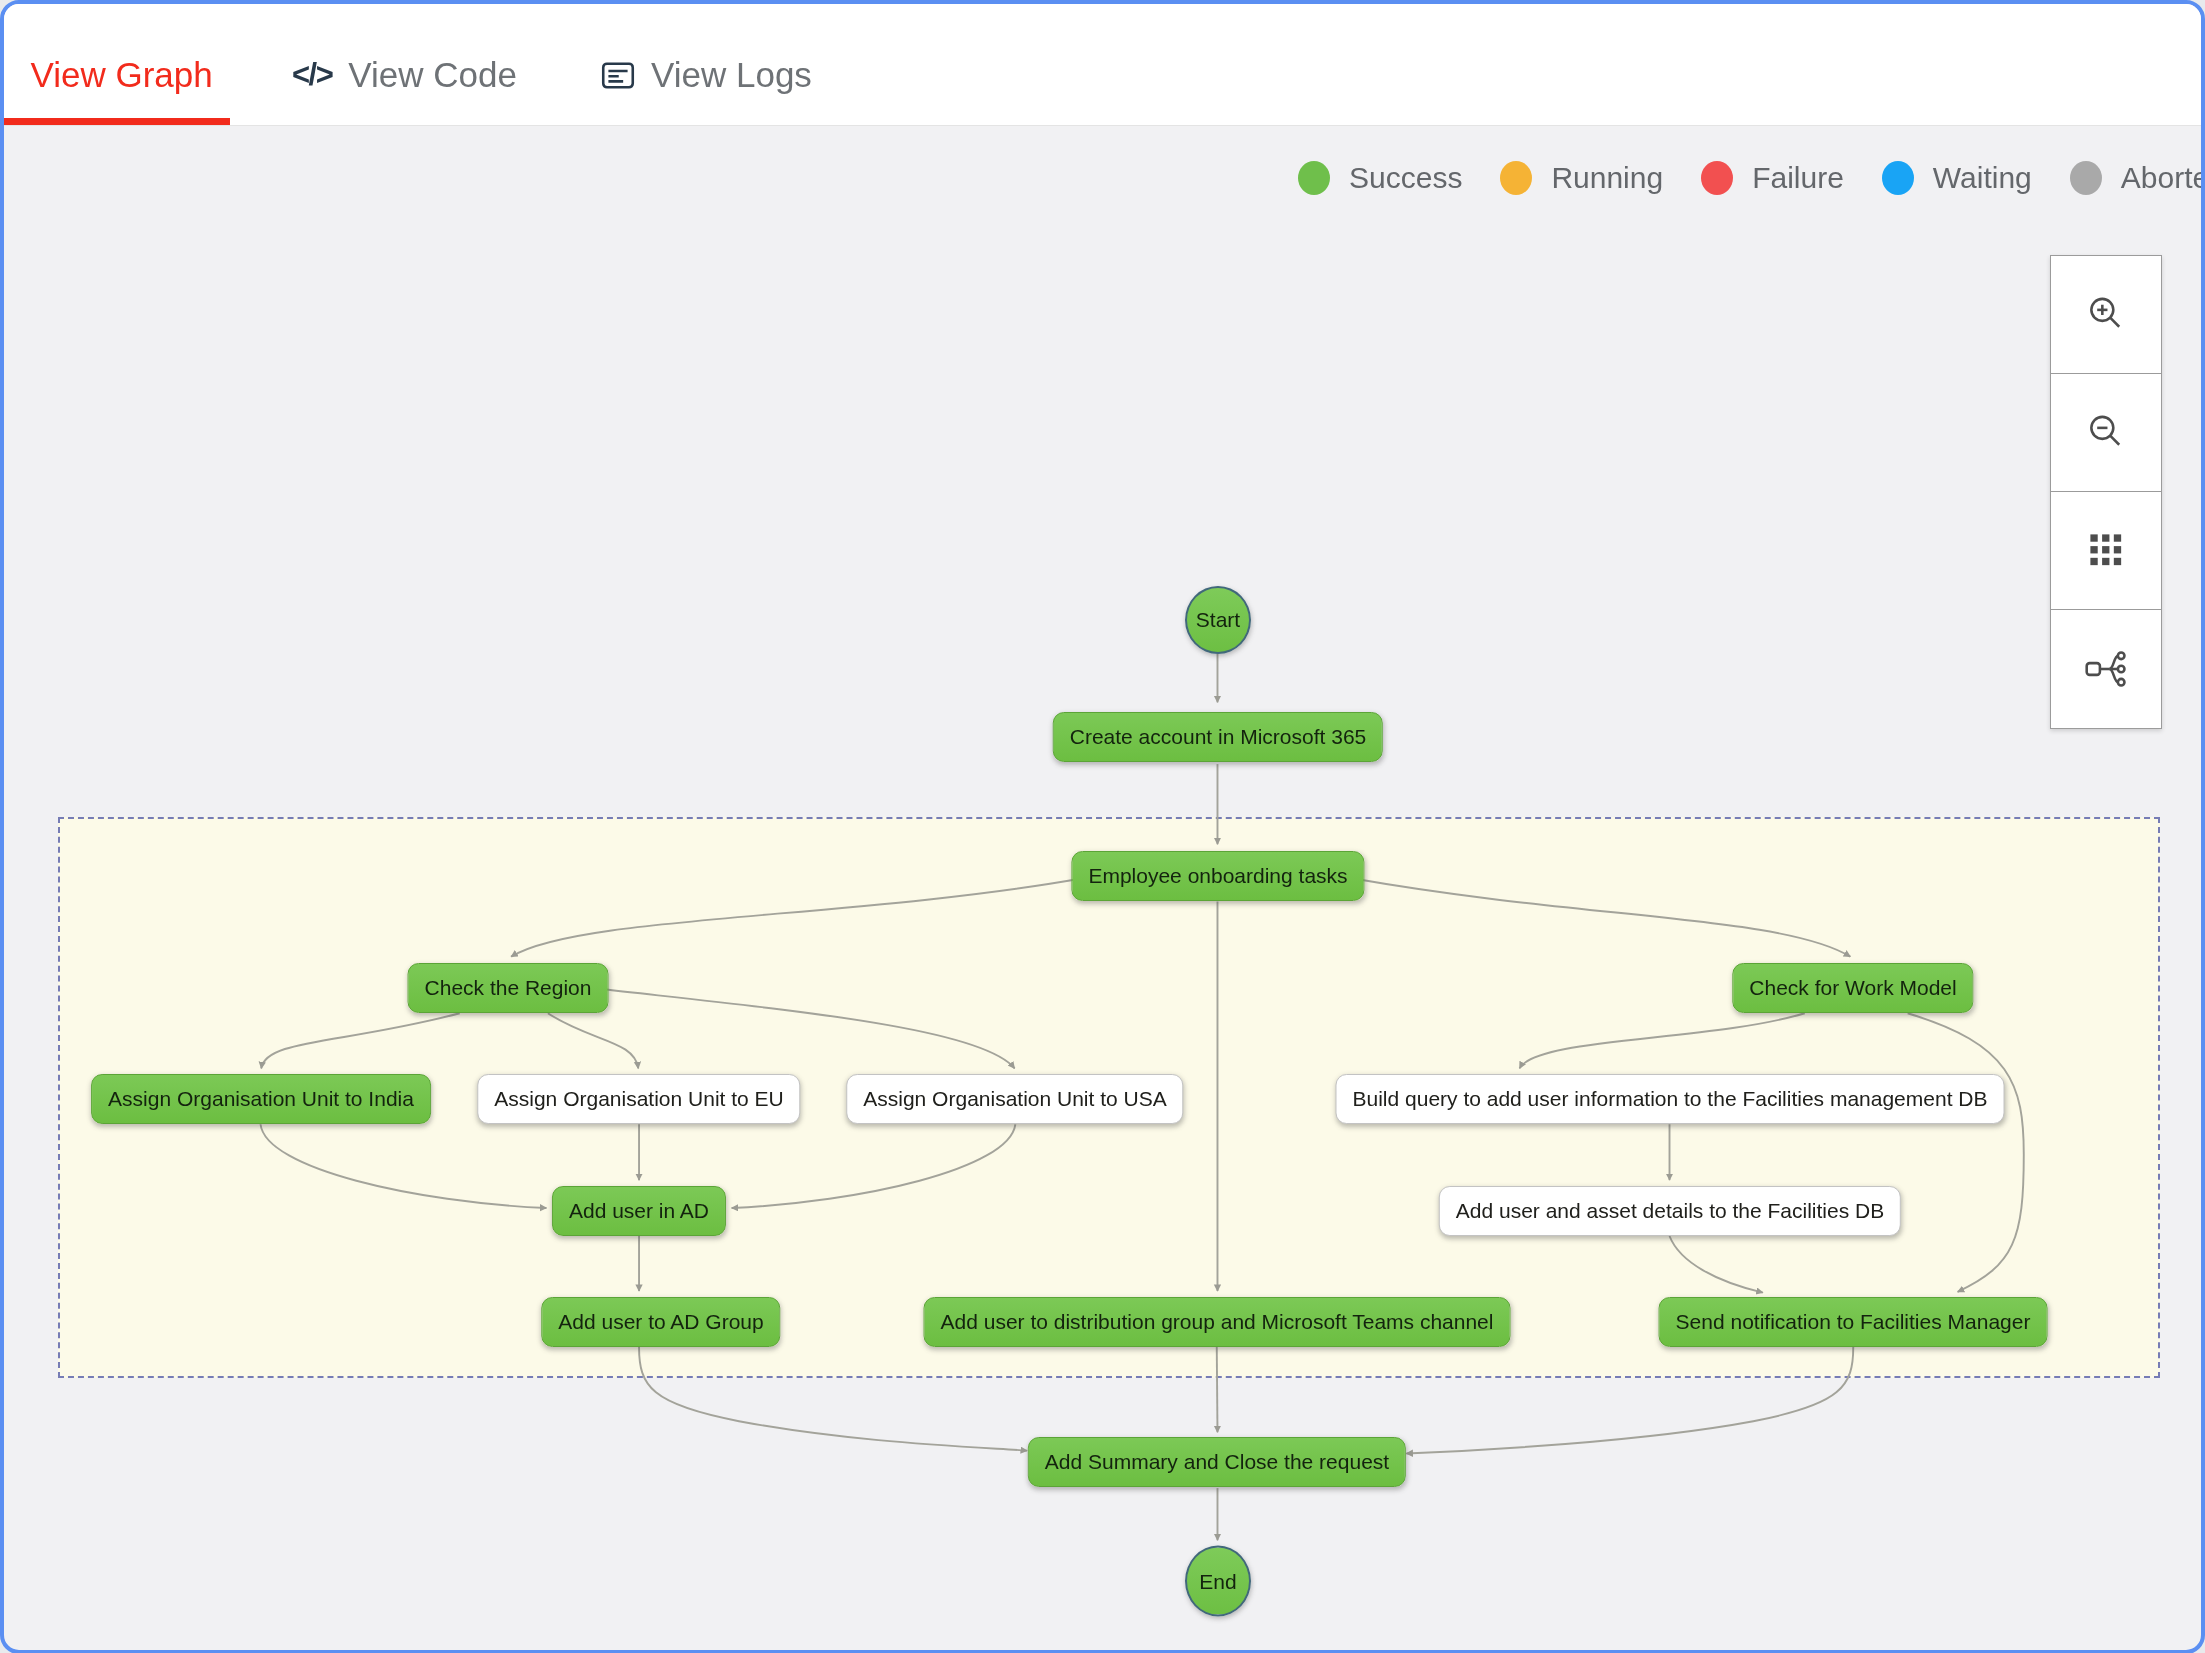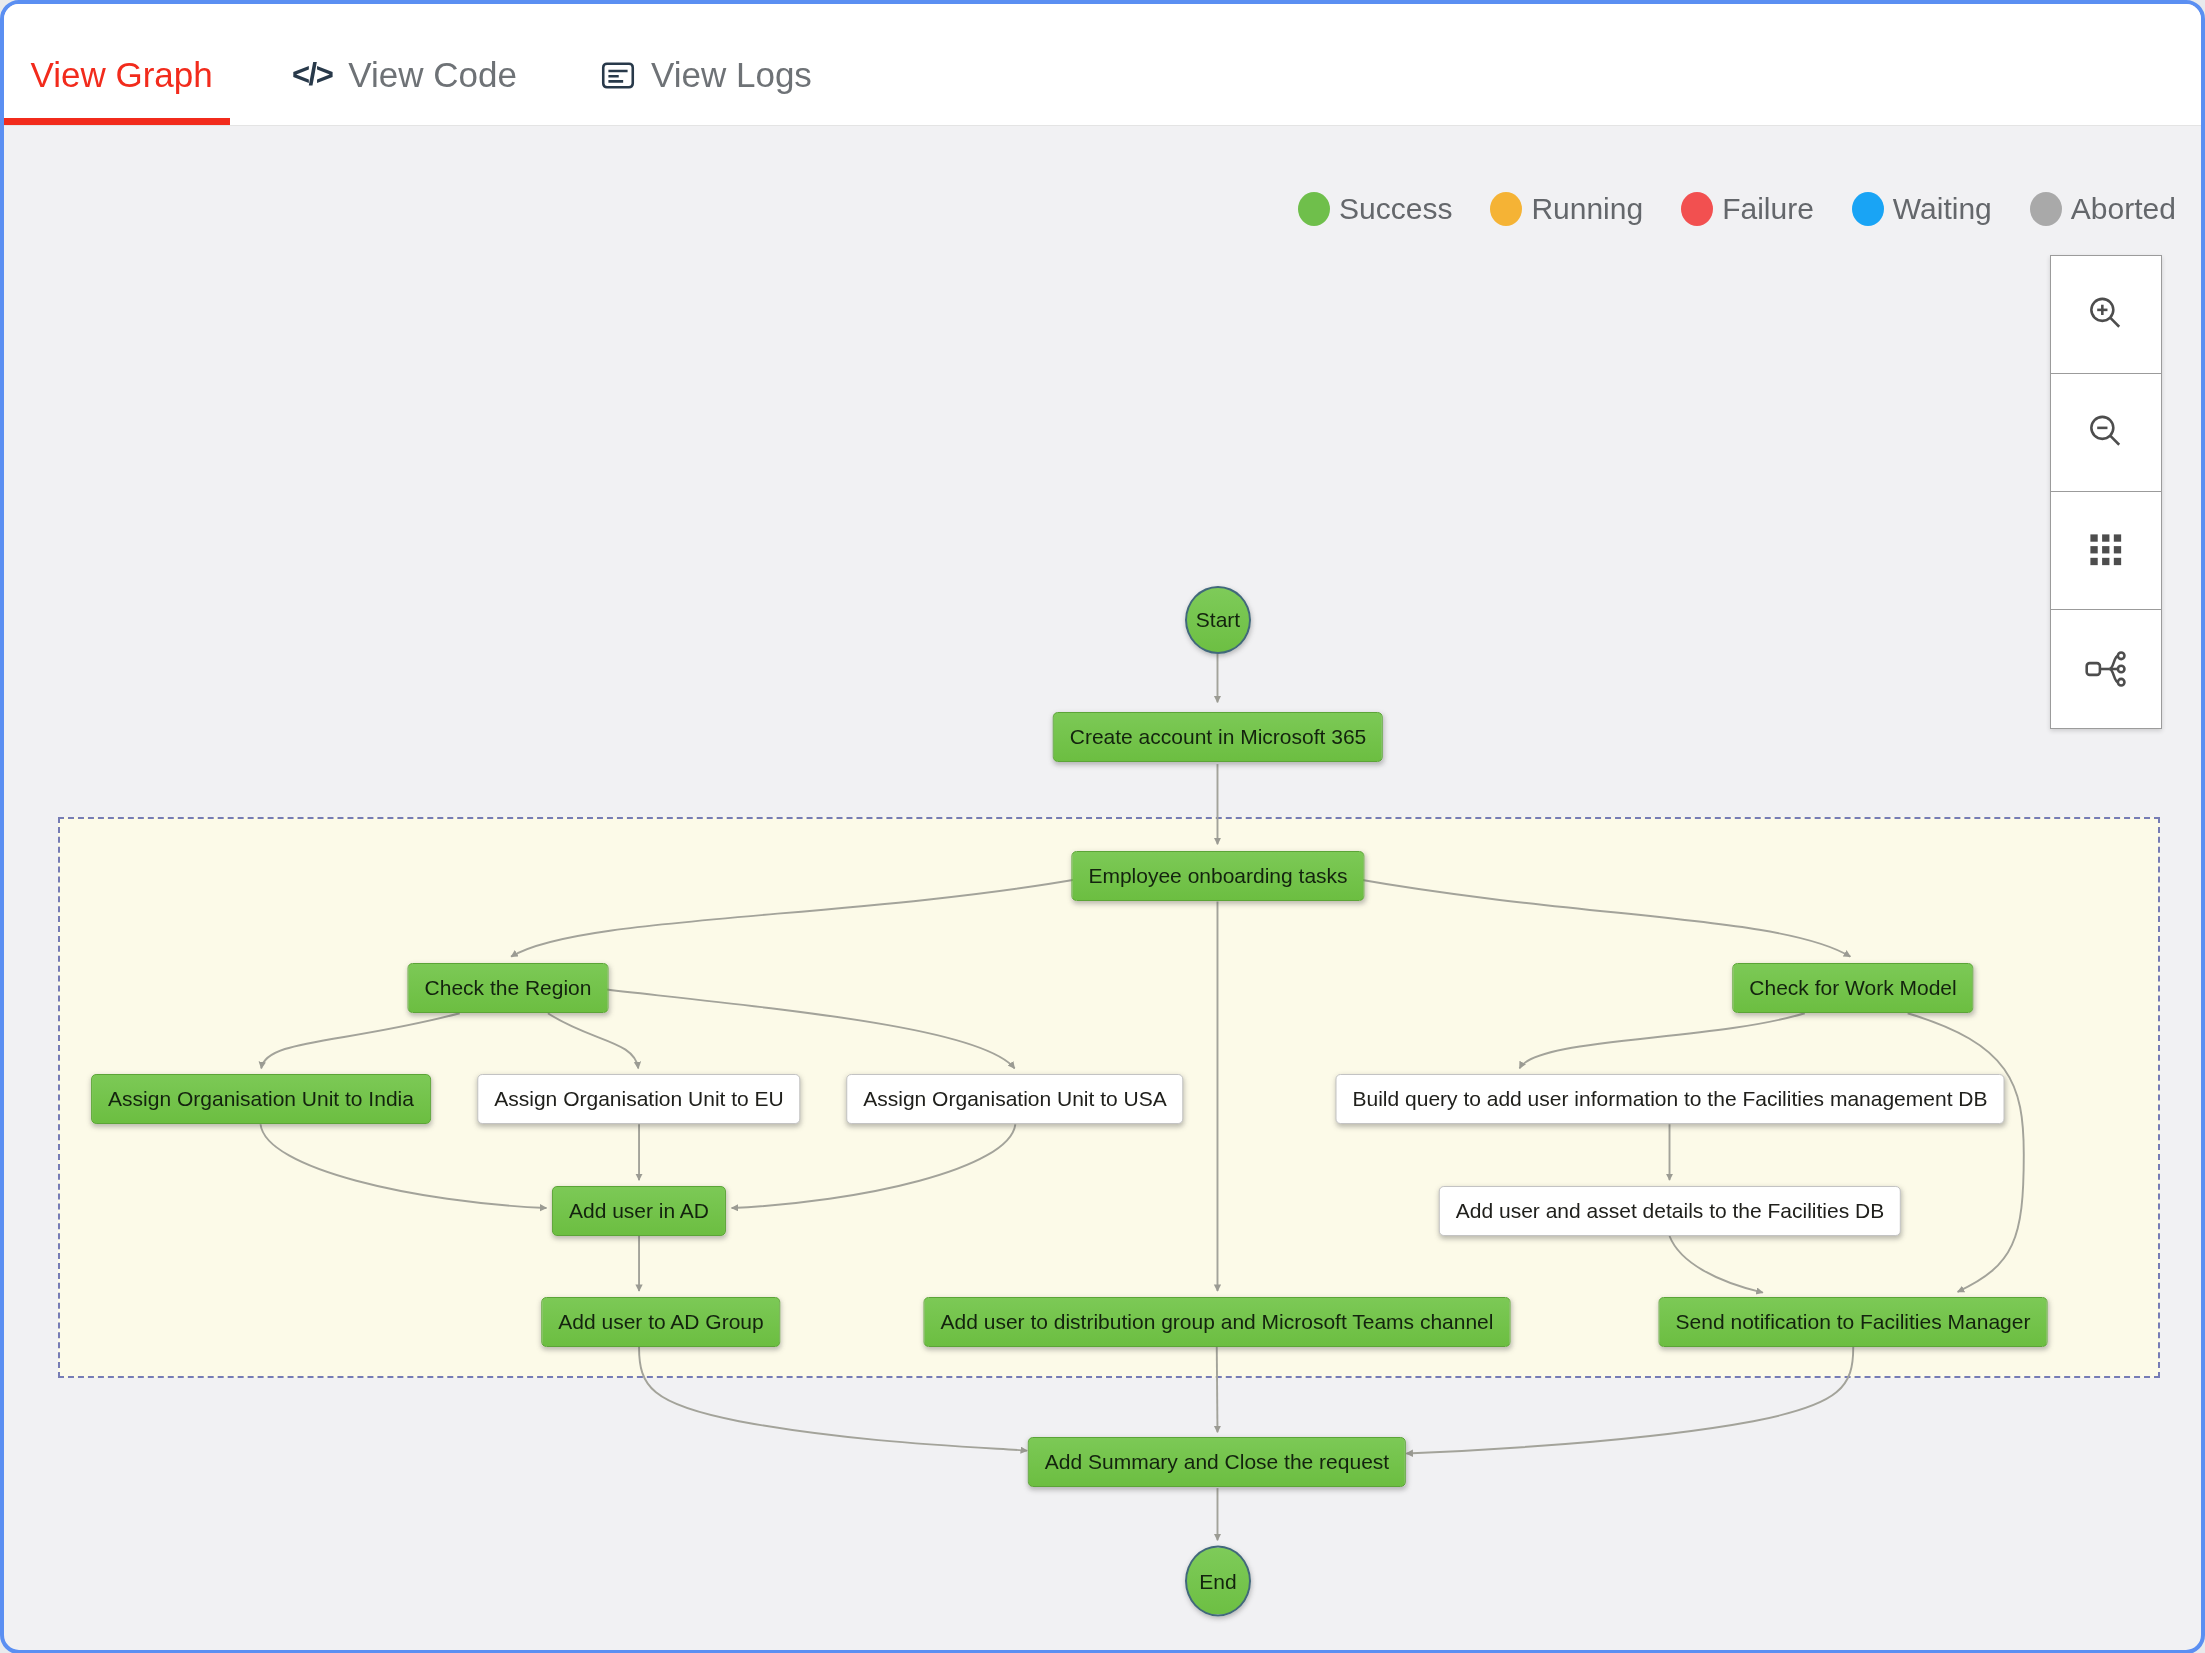--- a/index.html
+++ b/index.html
@@ -15,39 +15,39 @@
   .tab-graph { left:26.5px; }
   .tab-code  { left:288px; }
   .tab-logs  { left:597px; }
   .tab-graph .tab-label { color:#f22b1c; }
   .tab-underline { position:absolute; left:0; bottom:0; width:226px; height:7.4px; background:#f22b1c; }
   .code-glyph { font-weight:bold; color:#28394a; font-size:31px; letter-spacing:-1.5px; }
   .logs-glyph svg { display:block; }
 
   
   .legend { position:absolute; left:1294px; top:157px; display:flex; align-items:center; gap:38px; }
-  .legend-item { display:flex; align-items:flex-start; gap:9px;margin-top:31px; }
+  .legend-item { display:flex; align-items:flex-start; gap:19px; }
   .legend-dot { width:32px; height:34px; border-radius:50%; }
   .legend-label { font-size:30px; color:#64676b; }
 
   
   .toolbar { position:absolute; left:2046px; top:251px; width:112px; background:#fff;
              border:1.5px solid #9b9b9b; box-shadow:0 1.5px 4.4px rgba(0,0,0,.15); }
   .tool-btn { width:100%; height:118px; display:flex; align-items:center; justify-content:center;
               border-bottom:1.5px solid #9b9b9b; cursor:pointer; background:#fff; }
   .tool-btn:last-child { border-bottom:none; }
   .tool-btn svg { display:block; }
 
   
   .group-container { position:absolute; left:54px; top:813px; width:2102px; height:561px;
                      background:#fcfae8; border:2.2px dashed #767cb5; z-index:0; }
   .edges { position:absolute; left:0; top:0; z-index:1; }
   .node { position:absolute; transform:translate(-50%,-50%); display:flex; align-items:center;
           justify-content:center; white-space:nowrap; height:50px; padding:0 16px;
-          font-size:21px; color:#13230e; border-radius:5px; z-index:2; cursor:pointer;
+          font-size:21px; color:#13230e; border-radius:11px; z-index:2; cursor:pointer;
           box-shadow:0.7px 2.2px 5.1px rgba(70,70,70,.35); }
   .node-green { background:linear-gradient(180deg,#7cc956 0%,#6cbe41 100%); border:1.5px solid #5ba437; }
   .node-white { background:#ffffff; border:1.5px solid #c3c3c3; color:#20201c; }
   .node-ellipse { border-radius:50%; padding:0; border:2.2px solid #41687b;
                   background:linear-gradient(180deg,#7ecb59 0%,#6dbf43 100%); }
   .n-start { left:1214px; top:616px;  width:66px; height:68px; }
   .n-end   { left:1214px; top:1577px; width:66px; height:71px; }
 </style>
 </head>
 <body>

